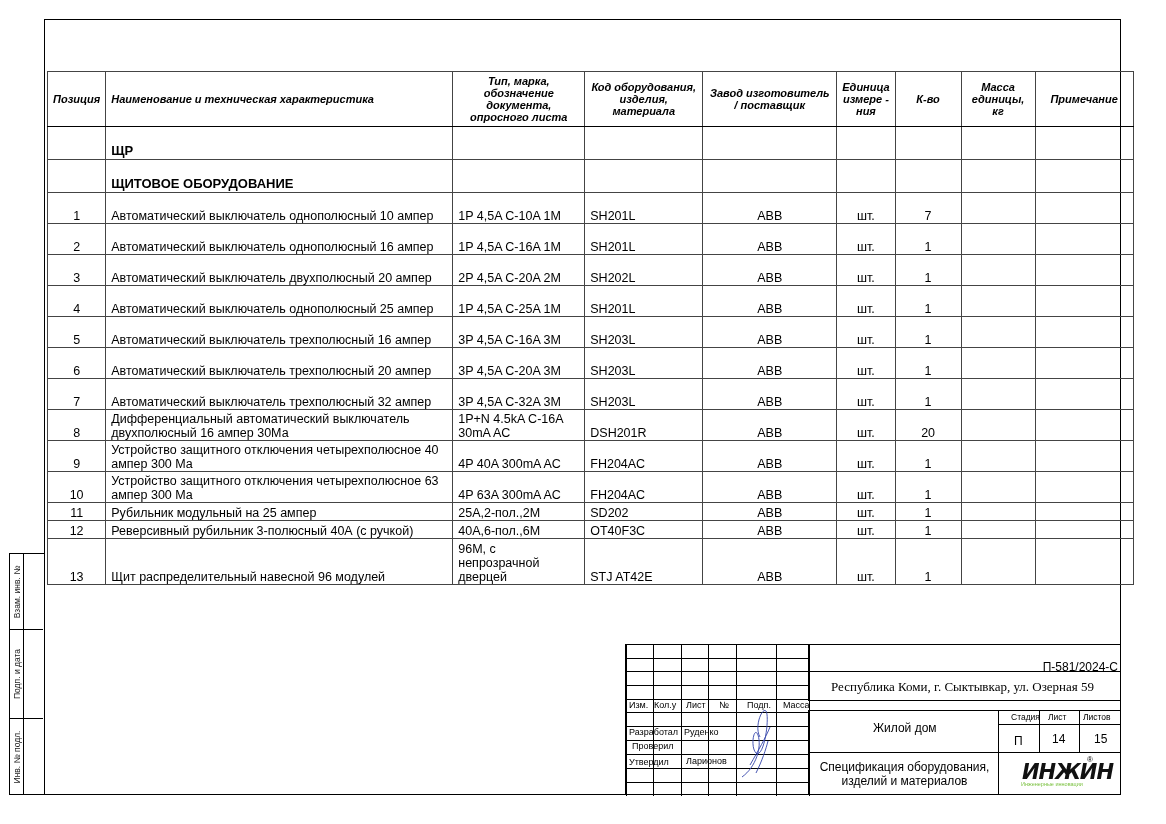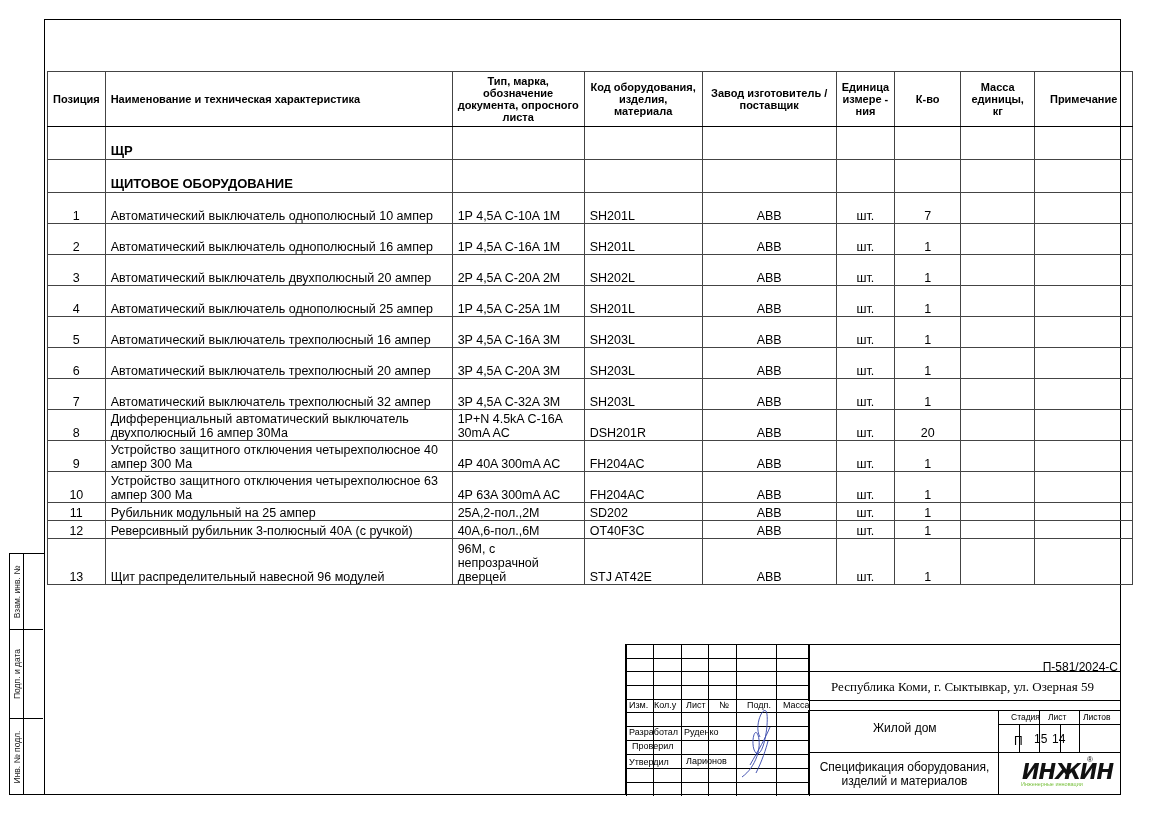--- a/index.html
+++ b/index.html
@@ -1,20 +1,20 @@
 <!DOCTYPE html>
 <html><head>
 <meta charset="utf-8">
 <style>
   html, body { margin:0; padding:0; background:#fff; }
   body { width:1166px; height:824px; position:relative; overflow:hidden; font-family:"Liberation Sans", sans-serif; color:#000; }
   .frame { position:absolute; left:44px; top:19px; width:1077px; height:776px; border:1.5px solid #000; box-sizing:border-box; }
   table.spec { position:absolute; left:47px; top:71px; border-collapse:collapse; table-layout:fixed; }
   table.spec td, table.spec th { border:1px solid #444; padding:0 5px; font-size:12.5px; vertical-align:bottom; line-height:14px; overflow:hidden; }
-  table.spec th { font-weight:bold; font-size:11px; text-align:center; vertical-align:middle; line-height:12px; height:54px; border-bottom:1.5px solid #000; }
+  table.spec th { font-style:italic; font-weight:bold; font-size:11px; text-align:center; vertical-align:middle; line-height:12px; height:54px; border-bottom:1.5px solid #000; }
   table.spec th.left { text-align:left; }
   .c-pos { width:40px; text-align:center; }
   .c-name { width:336px; }
   .c-type { width:121px; }
   .c-code { width:107px; }
   .c-mfr { width:123px; text-align:center; }
   .c-unit { width:43px; text-align:center; }
   .c-qty { width:55px; text-align:center; }
   .c-mass { width:63px; }
   .c-note { width:87px; }
@@ -299,21 +299,21 @@
   </div>
 <div class="rb" style="left:1079px;top:710px;width:42px;height:15px;">
     <span style="position:absolute;left:3px;top:1px;font-size:8.5px;">Листов</span>
   </div>
 <div class="rb" style="left:998px;top:724px;width:42px;height:29px;">
     <span style="position:absolute;left:15px;top:9px;font-size:12px;">П</span>
   </div>
 <div class="rb" style="left:1039px;top:724px;width:41px;height:29px;">
     <span style="position:absolute;left:12px;top:7px;font-size:12px;">14</span>
   </div>
-<div class="rb" style="left:1019px;top:724px;width:42px;height:29px;">
+<div class="rb" style="left:1079px;top:724px;width:42px;height:29px;">
     <span style="position:absolute;left:14px;top:7px;font-size:12px;">15</span>
   </div>
 <div class="rb" style="left:808px;top:752px;width:191px;height:43px;">
   <div style="position:absolute;left:0;width:191px;top:7px;text-align:center;font-size:12px;line-height:14px;">
     <div>Спецификация оборудования,</div>
     <div>изделий и материалов</div>
   </div>
 </div>
 <div class="rb" style="left:998px;top:752px;width:123px;height:43px;"></div>
 <span class="logo">ИНЖИН</span>

